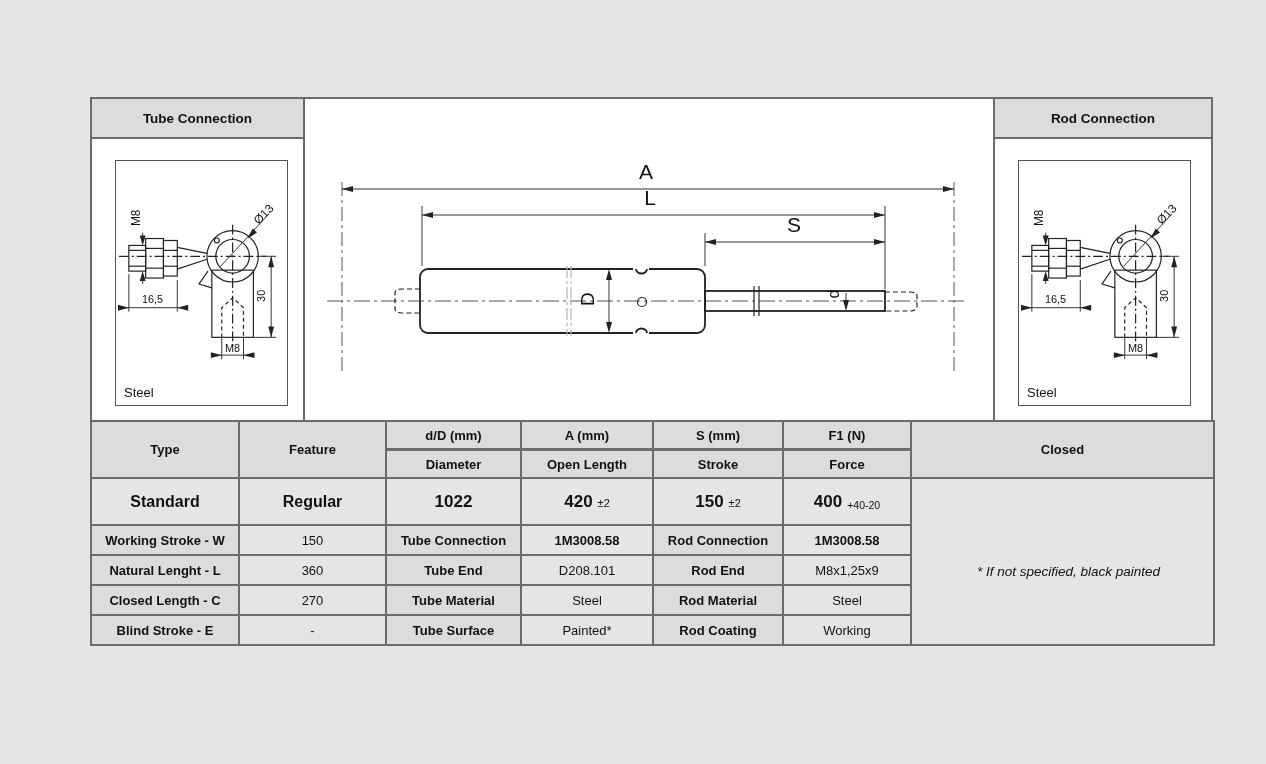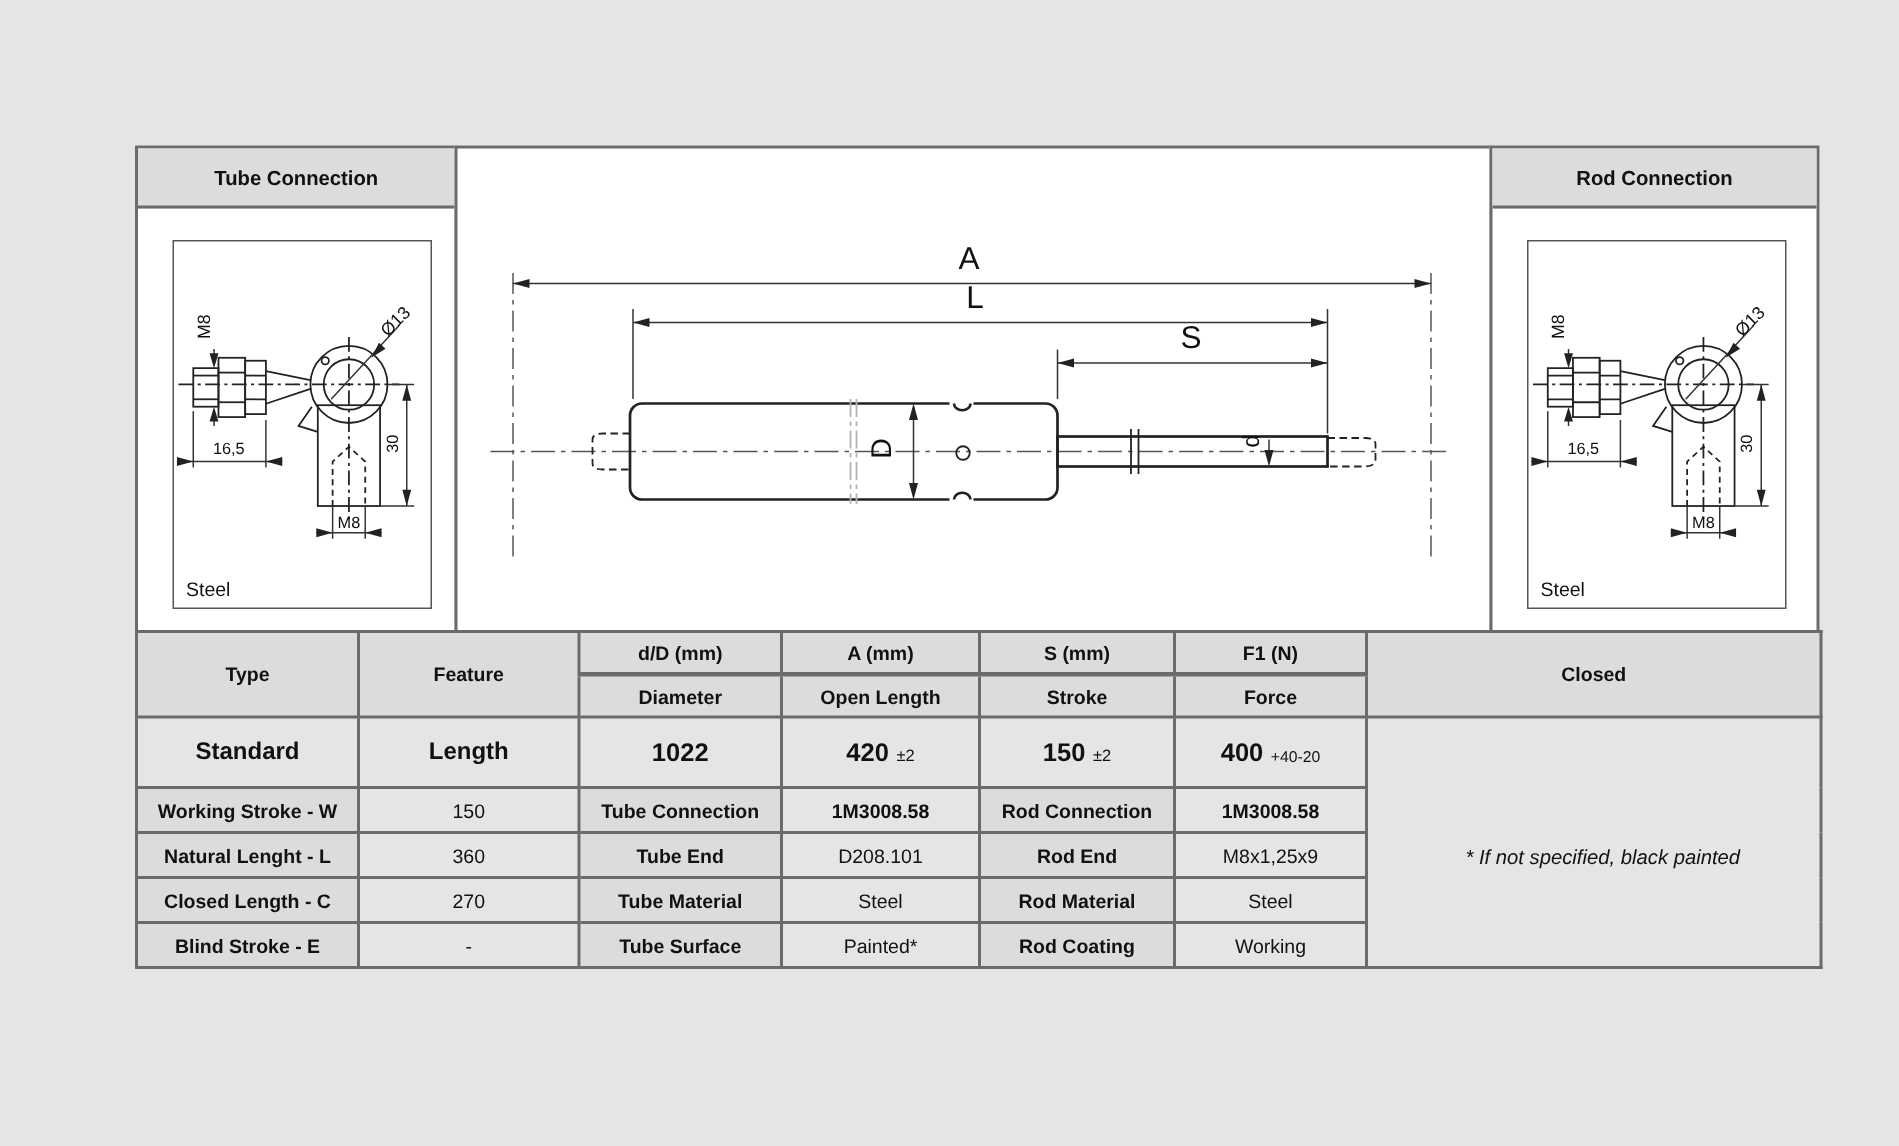--- a/index.html
+++ b/index.html
@@ -250,21 +250,21 @@
       <td class="hdr" rowspan="2">Closed</td>
     </tr>
     <tr class="row-names">
       <td class="hdr">Diameter</td>
       <td class="hdr">Open Length</td>
       <td class="hdr">Stroke</td>
       <td class="hdr">Force</td>
     </tr>
     <tr class="row-main">
       <td class="bigname">Standard</td>
-      <td class="bigname">Length</td>
+      <td class="bigname">Regular</td>
       <td class="big">1022</td>
       <td class="big"><span>420</span><span class="tol">±2</span></td>
       <td class="big"><span>150</span><span class="tol">±2</span></td>
       <td class="big">
         <span class="force-wrap">
               <span>400</span>
               <span class="stack">
                 <span>+40</span>
                 <span>-20</span>
               </span>

